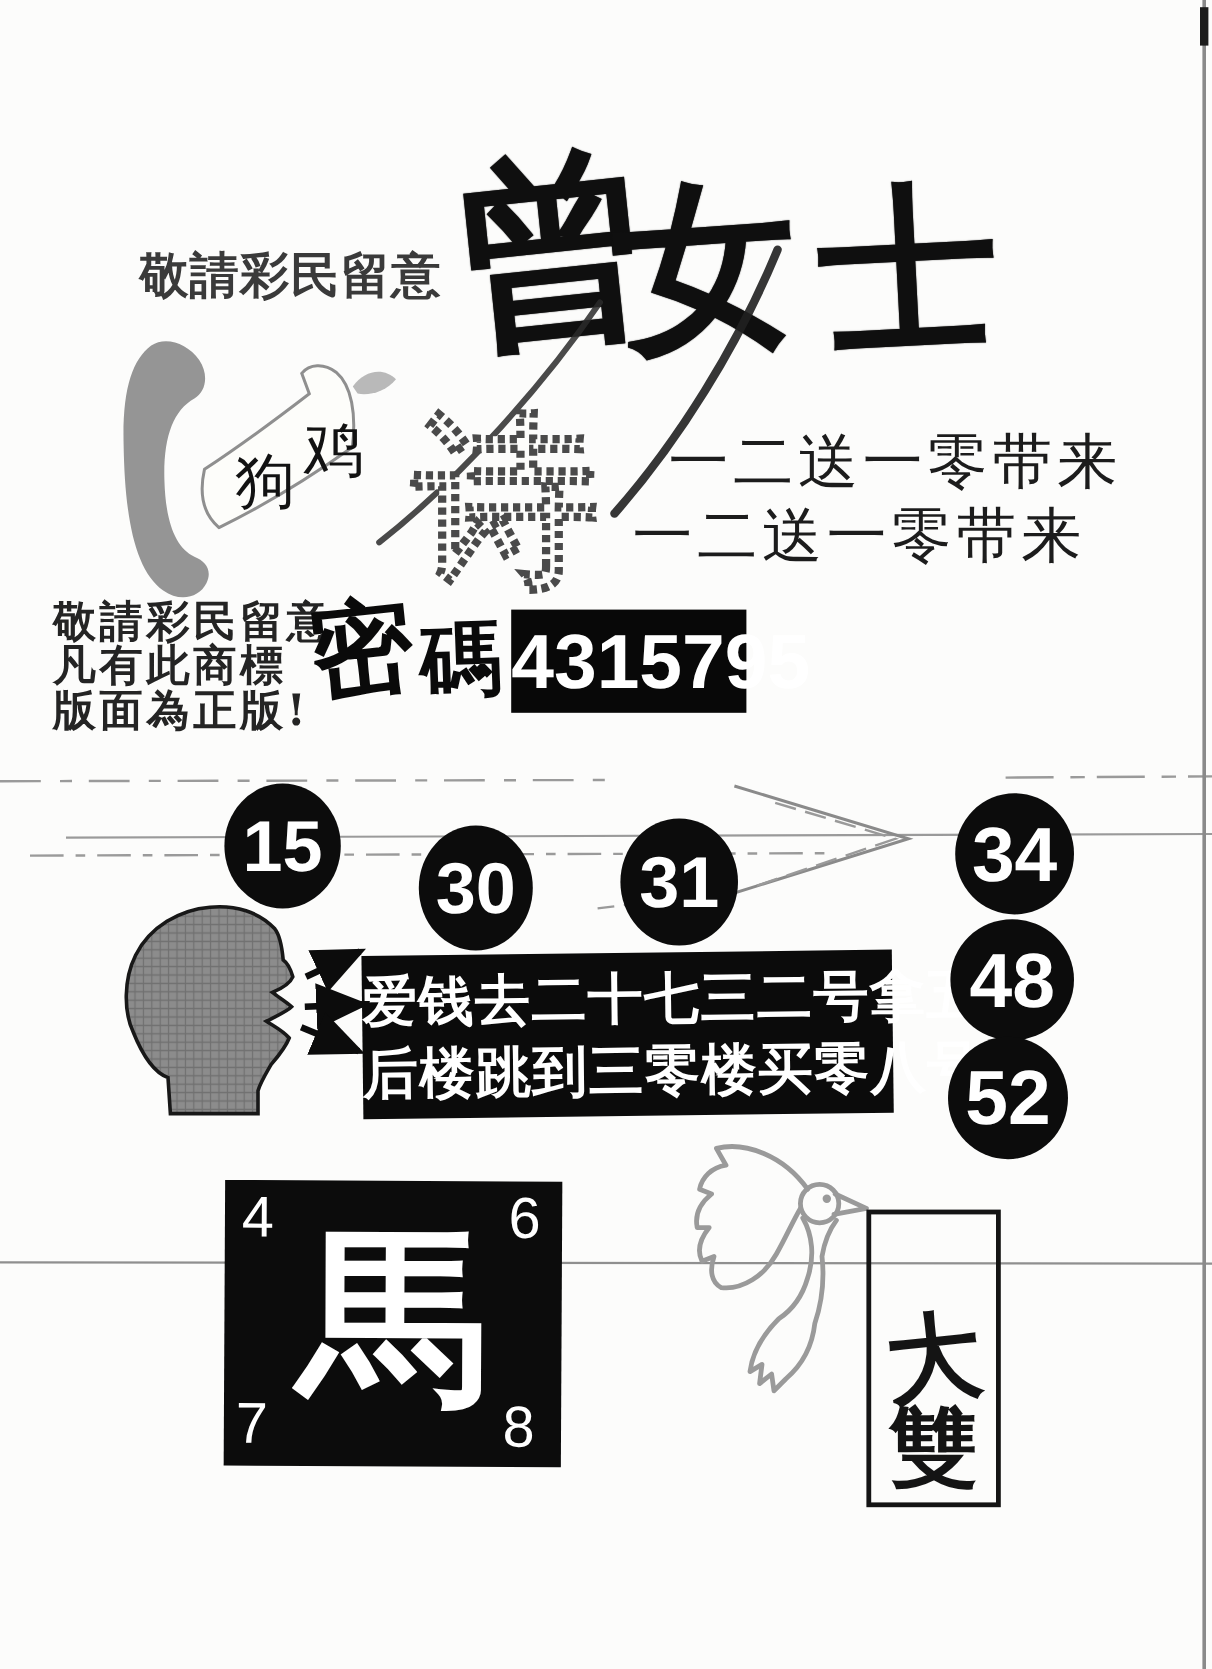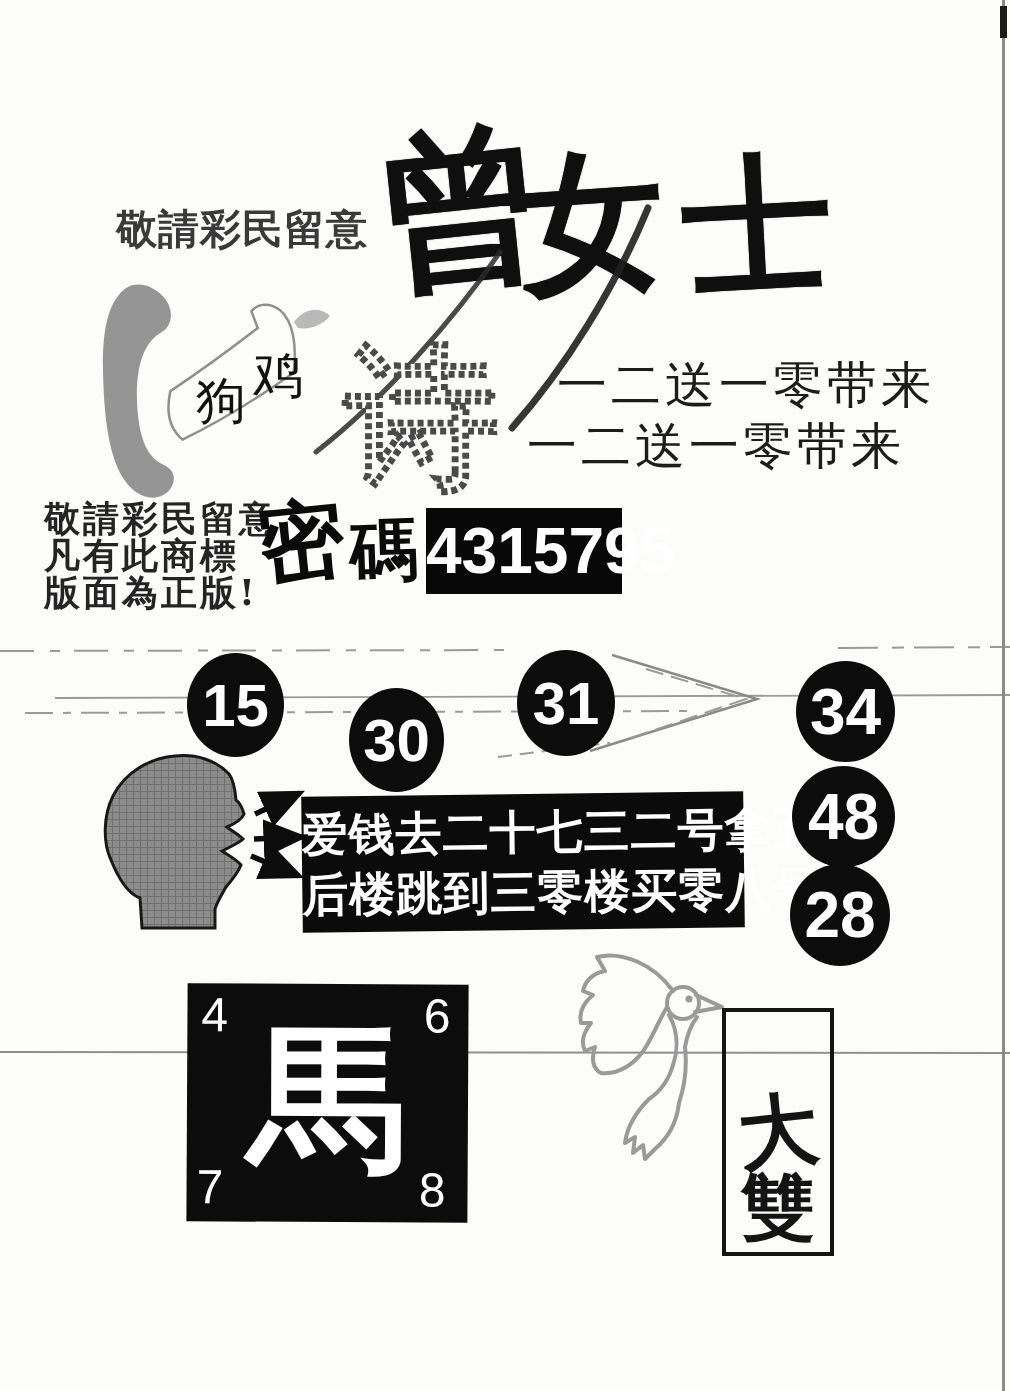--- a/index.html
+++ b/index.html
@@ -38,21 +38,21 @@
     font-size:64px;line-height:86px;text-align:center;letter-spacing:0;}
 
   
   .num-circle{position:absolute;background:#0c0c0c;border-radius:50%;
     color:#fff;font-family:"Liberation Sans",sans-serif;font-weight:700;
     display:flex;align-items:center;justify-content:center;z-index:3;}
   .cm{font-size:60px;}
   .cs{font-size:64px;}
   .c13{left:187px;top:653px;width:97px;height:104px;}
   .c30{left:349px;top:688px;width:95px;height:104px;}
-  .c31{left:517px;top:650px;width:98px;height:106px;}
+  .c31{left:517px;top:682px;width:98px;height:106px;}
   .c23{left:796px;top:661px;width:99px;height:101px;}
   .c48{left:792px;top:766px;width:103px;height:101px;}
   .c28{left:790px;top:864px;width:100px;height:102px;}
 
   
   .speech{left:302px;top:794px;width:442px;height:136px;background:#0b0b0b;
     transform:rotate(-0.7deg);z-index:2;display:flex;flex-direction:column;
     justify-content:center;}
   .speech div{font-family:"Liberation Sans",sans-serif;font-weight:700;
     font-size:46px;line-height:60px;letter-spacing:1px;color:#fff;
@@ -132,21 +132,21 @@
   <span class="code-c code-c1">密</span>
   <span class="code-c code-c2">碼</span>
   <div class="abs code-box">4315795</div>
 
   <div class="num-circle c13 cm">15</div>
   <div class="num-circle c30 cm">30</div>
   <div class="num-circle c31 cm">31</div>
 
   <div class="num-circle c23 cs">34</div>
   <div class="num-circle c48 cs">48</div>
-  <div class="num-circle c28 cs">28</div>
+  <div class="num-circle c28 cs">52</div>
 
   <svg style="left:95px;top:746px;z-index:2;" width="222" height="186" viewBox="0 0 222 186">
     <defs>
       <pattern id="headtex" width="7" height="7" patternUnits="userSpaceOnUse">
         <rect width="7" height="7" fill="#8c8c8c"></rect>
         <path d="M0,3.5 H7 M3.5,0 V7" stroke="#707070" stroke-width="1"></path>
       </pattern>
       <marker id="ah" markerWidth="9" markerHeight="8" refX="7" refY="3.5" orient="auto">
         <polygon points="0,0 8,3.5 0,7" fill="#0c0c0c"></polygon>
       </marker>

